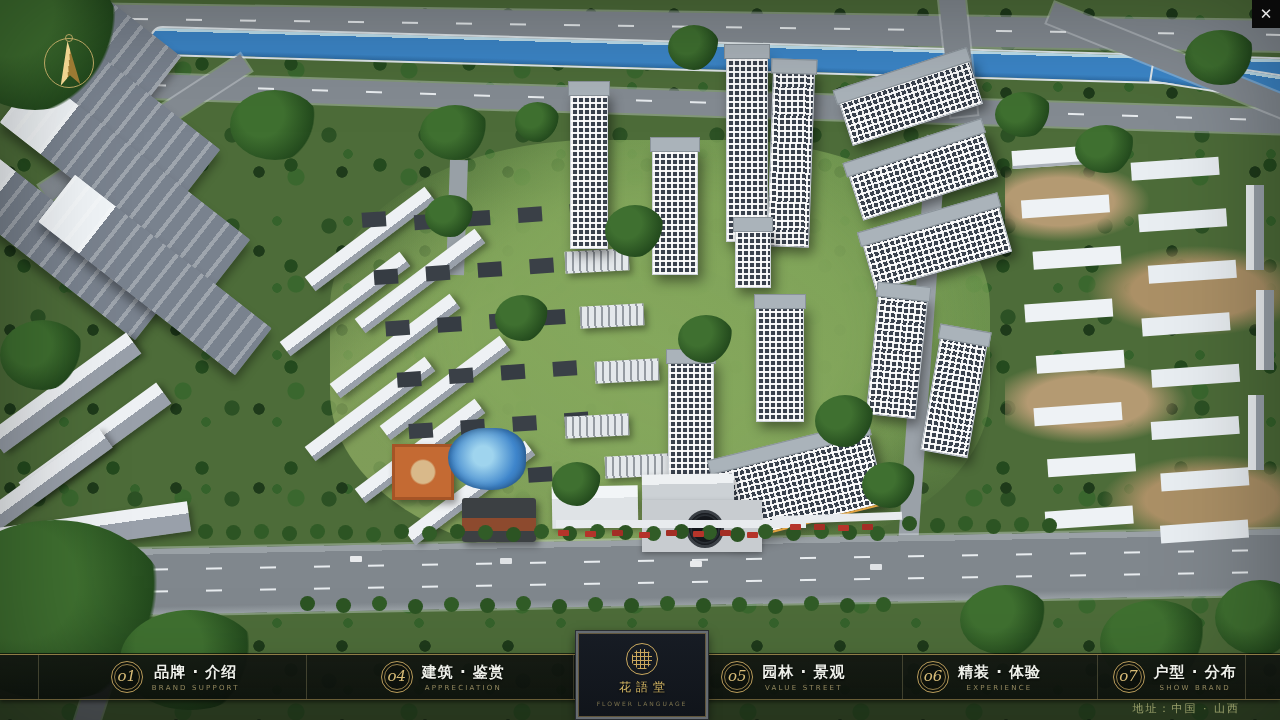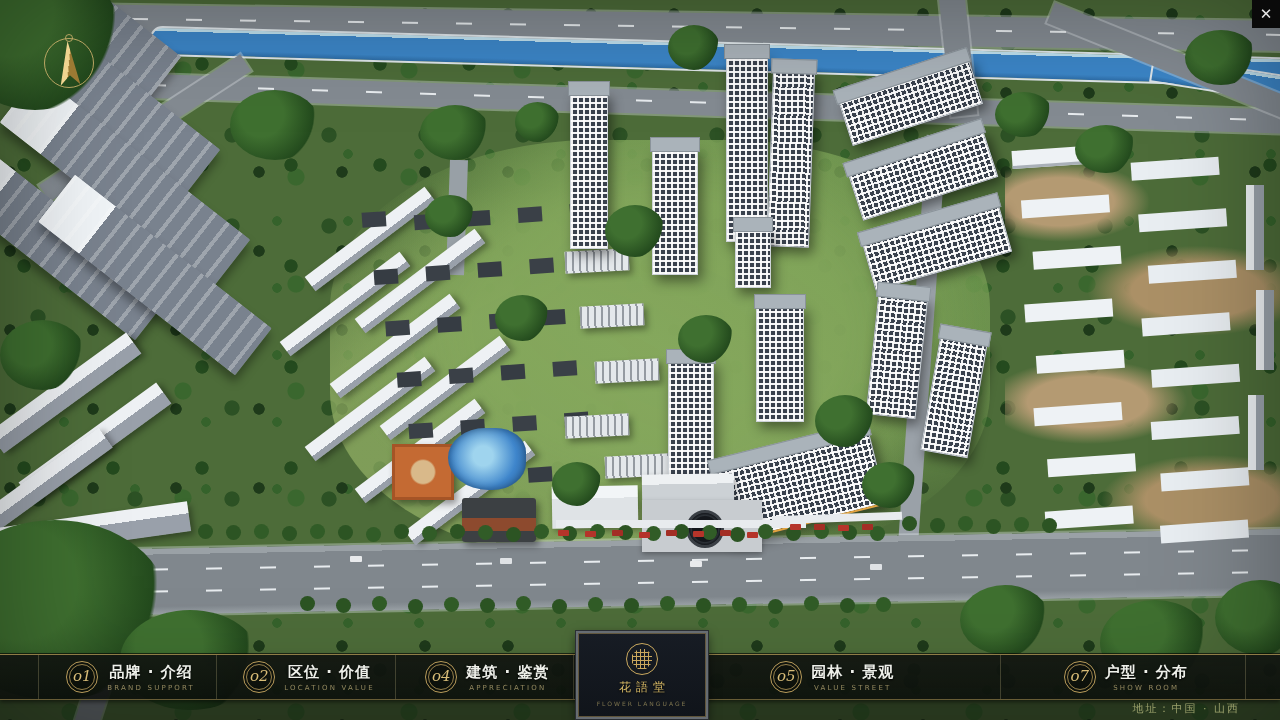--- a/index.html
+++ b/index.html
@@ -315,54 +315,54 @@
         <span class="mi-circle">
             <span class="mi-num">o1</span>
           </span>
         <span class="mi-text">
             <span class="mi-zh">品牌 · 介绍</span>
             <span class="mi-en">BRAND SUPPORT</span>
           </span>
       </div>
       <div class="menu-item">
         <span class="mi-circle">
-            <span class="mi-num">o2</span>
-          </span>
-        <span class="mi-text">
-            <span class="mi-zh">区位 · 价值</span>
-            <span class="mi-en">LOCATION VALUE</span>
-          </span>
-      </div>
-      <div class="menu-item">
-        <span class="mi-circle">
             <span class="mi-num">o4</span>
           </span>
         <span class="mi-text">
             <span class="mi-zh">建筑 · 鉴赏</span>
             <span class="mi-en">APPRECIATION</span>
           </span>
       </div>
     </div>
     <div class="menu-group menu-right">
       <div class="menu-item">
         <span class="mi-circle">
             <span class="mi-num">o5</span>
           </span>
         <span class="mi-text">
             <span class="mi-zh">园林 · 景观</span>
             <span class="mi-en">VALUE STREET</span>
           </span>
       </div>
       <div class="menu-item">
         <span class="mi-circle">
+            <span class="mi-num">o6</span>
+          </span>
+        <span class="mi-text">
+            <span class="mi-zh">精装 · 体验</span>
+            <span class="mi-en">EXPERIENCE</span>
+          </span>
+      </div>
+      <div class="menu-item">
+        <span class="mi-circle">
             <span class="mi-num">o7</span>
           </span>
         <span class="mi-text">
             <span class="mi-zh">户型 · 分布</span>
-            <span class="mi-en">SHOW ROOM</span>
+            <span class="mi-en">SHOW BRAND</span>
           </span>
       </div>
     </div>
   </nav>
 
   <div class="logo-panel">
     <div class="seal">
       <div class="seal-core"></div>
     </div>
     <div class="logo-title">花語堂</div>

